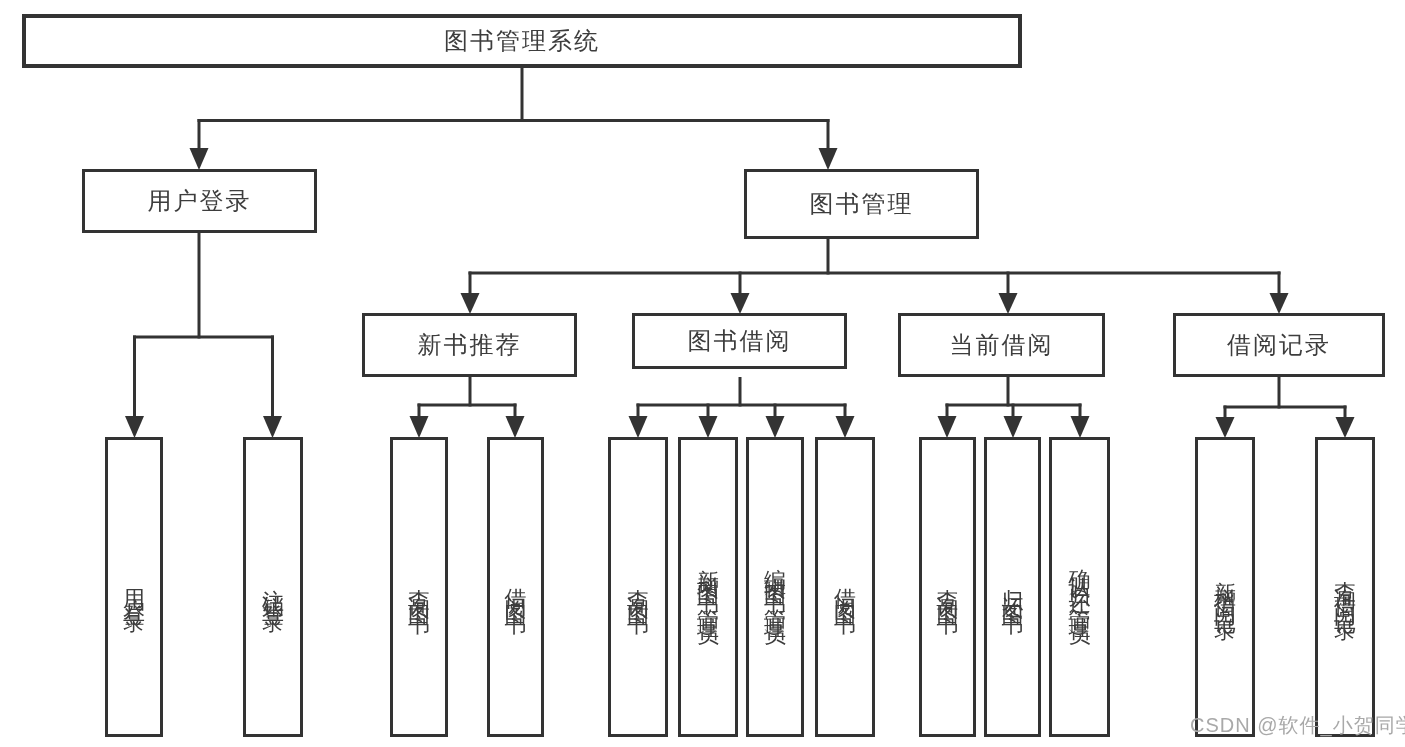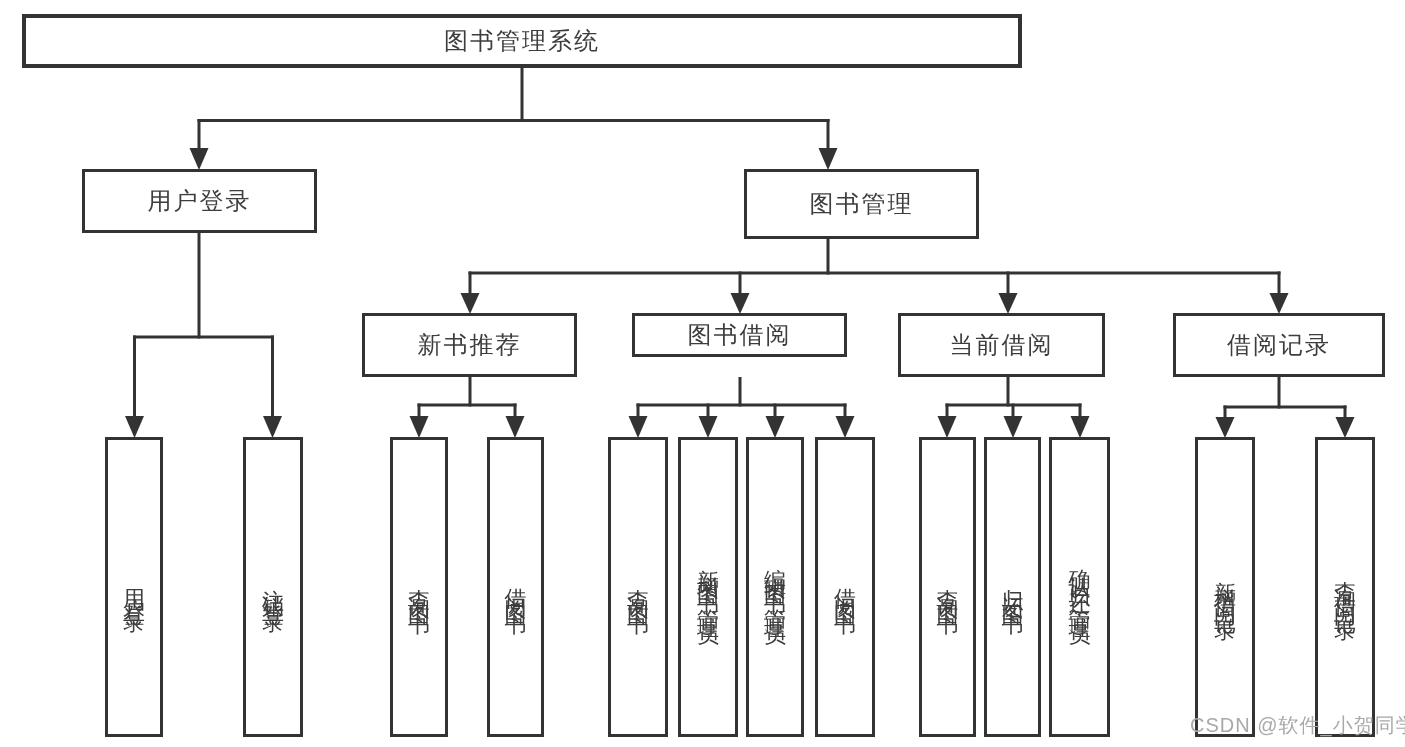--- a/index.html
+++ b/index.html
@@ -148,21 +148,21 @@
   <div class="box h" style="left:82px; top:169px; width:235px; height:64px;">
     <span class="label">用户登录</span>
   </div>
   <div class="box h" style="left:712px; top:169px; width:235px; height:70px;margin-left:32px;">
     <span class="label">图书管理</span>
   </div>
 
   <div class="box h" style="left:362px; top:313px; width:215px; height:64px;">
     <span class="label">新书推荐</span>
   </div>
-  <div class="box h" style="left:632px; top:313px; width:215px; height:44px;">
+  <div class="box h" style="left:632px; top:313px; width:215px; height:56px;">
     <span class="label">图书借阅</span>
   </div>
   <div class="box h" style="left:898px; top:313px; width:207px; height:64px;">
     <span class="label">当前借阅</span>
   </div>
   <div class="box h" style="left:1173px; top:313px; width:212px; height:64px;">
     <span class="label">借阅记录</span>
   </div>
 
   <div class="box v" style="left:105px; top:437px; width:58px; height:300px;">

